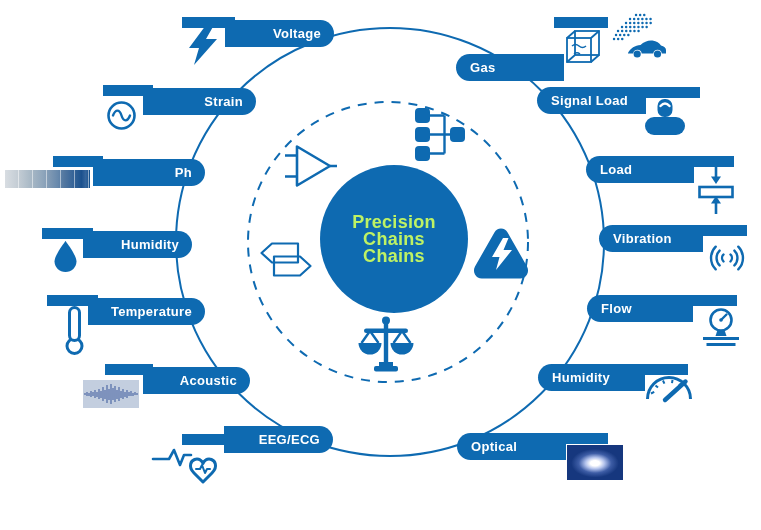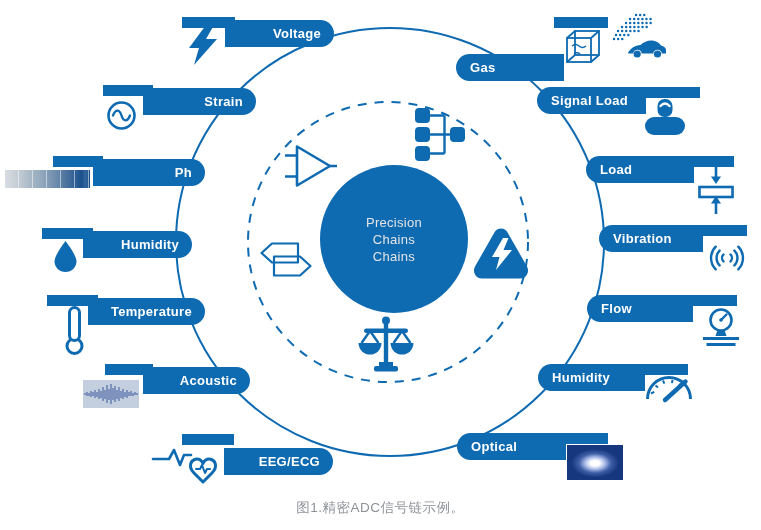--- a/index.html
+++ b/index.html
@@ -12,21 +12,21 @@
   .rings{left:0;top:0;}
   .strip{position:absolute;height:11px;background:var(--blue);}
   .bar{position:absolute;height:27px;background:var(--blue);display:flex;align-items:center;box-sizing:border-box;}
   .bar-left{border-radius:0 13.5px 13.5px 0;justify-content:flex-end;padding-right:13px;}
   .bar-right{border-radius:13.5px 0 0 13.5px;justify-content:flex-start;padding-left:14px;}
   .bar-label{color:#fff;font-size:13px;font-weight:700;letter-spacing:.3px;white-space:nowrap;}
   .hub{
     position:absolute;left:320px;top:165px;width:148px;height:148px;border-radius:50%;
     background:var(--blue);display:flex;align-items:center;justify-content:center;text-align:center;
   }
-  .hub-text{color:#e5e5e5;font-size:13px;font-weight:400;line-height:17px;letter-spacing:.3px;}
+  .hub-text{color:#bef264;font-size:18px;font-weight:700;line-height:17px;letter-spacing:.3px;}
   .hub-text span{display:block;}
   .icon{color:var(--blue);}
   .ph-strip{
     position:absolute;left:5px;top:170px;width:85px;height:18px;
     background:
       repeating-linear-gradient(90deg,rgba(255,255,255,0) 0 13px,rgba(255,255,255,.5) 13px 14px),
       linear-gradient(90deg,#d8dde2 0%,#c3ccd4 16%,#a9b9c6 30%,#92a8bd 43%,#7b96b2 54%,#6889ac 62%,#51769f 70%,#3c689a 78%,#295b93 85%,#1b518e 90%,#35659c 95%,#134f8c 100%);
   }
   .wave-box{position:absolute;left:83px;top:380px;width:56px;height:28px;background:#c3cedf;}
   .wave-box svg{left:0;top:0;}
@@ -150,21 +150,21 @@
     </div>
     <div class="wave-box">
       <svg width="56" height="28" viewBox="0 0 56 28">
         <path d="M2 13 v2 M4 12 v4 M6 13 v3 M8 11 v6 M10 12 v4 M12 10 v8 M14 12 v5 M16 9 v10 M18 11 v7 M20 7 v14 M22 10 v9 M24 5 v18 M26 9 v11 M28 4 v20 M30 8 v12 M32 6 v16 M34 10 v9 M36 7 v14 M38 11 v7 M40 9 v10 M42 12 v5 M44 10 v8 M46 12 v4 M48 11 v5 M50 13 v3 M52 12 v3 M54 13 v2" stroke="#5872aa" stroke-width="1.3" fill="none"></path>
       </svg>
     </div>
   </div>
 
   <div>
     <div class="strip" style="left:182px;top:434px;width:52px;"></div>
-    <div class="bar bar-left" style="left:224px;top:448px;width:109px;padding-left:8px;">
+    <div class="bar bar-left" style="left:224px;top:426px;width:109px;padding-left:8px;">
       <span class="bar-label">EEG/ECG</span>
     </div>
     <svg class="icon" style="left:153px;top:438px;" width="68" height="52" viewBox="0 0 68 52">
       <path d="M0 21 H16 L21 12 L27 27 L31 17 H38" fill="none" stroke="currentColor" stroke-width="2.6" stroke-linejoin="round" stroke-linecap="round"></path>
       <path d="M50 44 L41 35 C38.2 32.2 36.9 29 37.7 25.9 C38.8 21.6 43.8 19.7 47.3 22.1 C48.7 23 49.5 24.2 50 25.6 C50.5 24.2 51.3 23 52.7 22.1 C56.2 19.7 61.2 21.6 62.3 25.9 C63.1 29 61.8 32.2 59 35 Z" fill="none" stroke="currentColor" stroke-width="3" stroke-linejoin="round"></path>
       <path d="M43 31 H47 L49 27 L52 35 L54 31 H57" fill="none" stroke="currentColor" stroke-width="2" stroke-linejoin="round" stroke-linecap="round"></path>
     </svg>
   </div>
 
   <div>
@@ -270,15 +270,14 @@
   </div>
 
   <div>
     <div class="strip" style="left:556px;top:433px;width:52px;"></div>
     <div class="bar bar-right" style="left:457px;top:433px;width:109px;">
       <span class="bar-label">Optical</span>
     </div>
     <div class="optical-box"></div>
   </div>
 
-  <div class="caption">图1.精密ADC信号链示例。</div>
 
 </div>
 
 </body></html>

